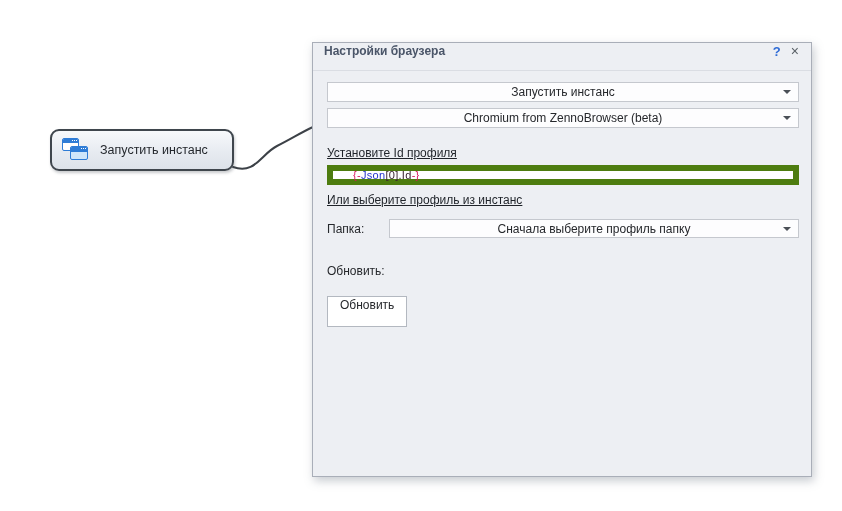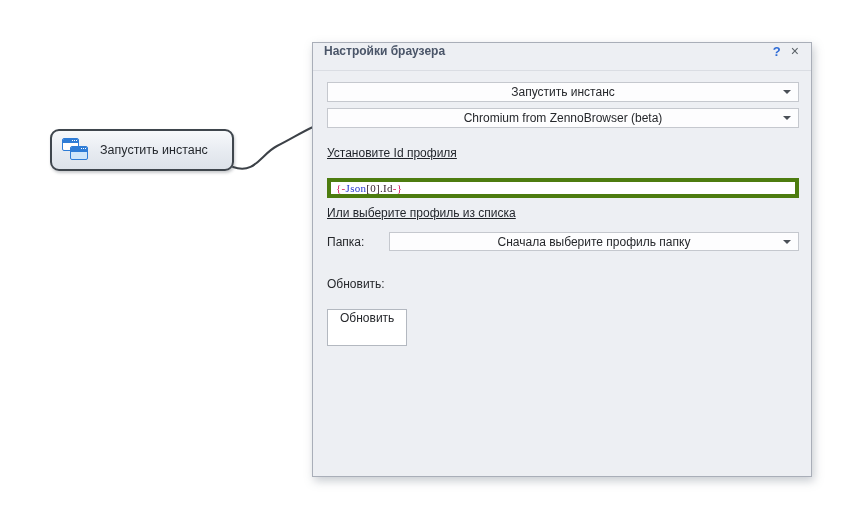--- a/index.html
+++ b/index.html
@@ -54,36 +54,36 @@
     width:0; height:0; border-left:4px solid transparent; border-right:4px solid transparent;
     border-top:4px solid #4a4f56;
   }
   .combo-full { margin-bottom:6px; }
   .combo-full2 { margin-bottom:15px; }
 
   .link-label {
     display:inline-block; font-size:12px; color:#1f2329;
     text-decoration:underline; cursor:pointer; line-height:14px;
   }
-  .link-1 { margin-bottom:18px; }
+  .link-1 { margin-bottom:5px; }
   .link-2 { margin-bottom:4px; }
 
   .macro-input {
-    height:20px; background:#ffffff; border:4px solid #4d7c0f;
-    display:flex; align-items:center; padding:0 5px; margin-bottom:5px;
-    font-family:Liberation Serif, serif;
+    height:20px; background:#ffffff; border:6px solid #4d7c0f;
+    display:flex; align-items:center; padding:0 20px; margin-bottom:5px;
+    font-family:Liberation Sans, sans-serif;
     font-size:11px; letter-spacing:0.3px; cursor:text;
   }
 
   .field-row { display:flex; align-items:center; height:35px; margin-bottom:7px; }
   .field-label { width:62px; font-size:12px; color:#26282c; flex:0 0 auto; }
   .field-row .combo { flex:1; height:19px; }
 
   .refresh-btn {
-    display:inline-block; height:37px; padding:0 12px; background:#ffffff;
+    display:inline-block; height:31px; padding:0 12px; background:#ffffff;
     border:1px solid #b3b8c0; font-size:12px; color:#26282c; line-height:17px;
     cursor:pointer;
   }
 </style>
 </head>
 <body>
 
 <div class="stage">
 
   <svg class="connector" viewBox="0 0 842 511">
@@ -131,21 +131,21 @@
 
       <div>
         <span class="link-label link-1">Установите Id профиля</span>
       </div>
 
       <div class="macro-input">
         <span class="macro"><span style="color: rgb(214, 23, 94);">{-</span><span style="color: rgb(34, 51, 204);">Json</span><span style="color: rgb(58, 36, 48);">[0].Id</span><span style="color: rgb(214, 23, 94);">-}</span></span>
       </div>
 
       <div>
-        <span class="link-label link-2">Или выберите профиль из списка</span>
+        <span class="link-label link-2">Или выберите профиль из инстанс</span>
       </div>
 
       <div class="field-row">
         <span class="field-label">Папка:</span>
         <div class="combo">
           <span class="combo-value">Сначала выберите профиль папку</span>
           <span class="combo-arrow"></span>
         </div>
       </div>
 

